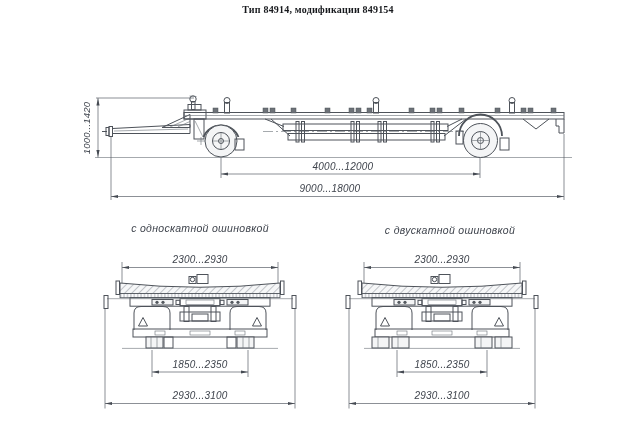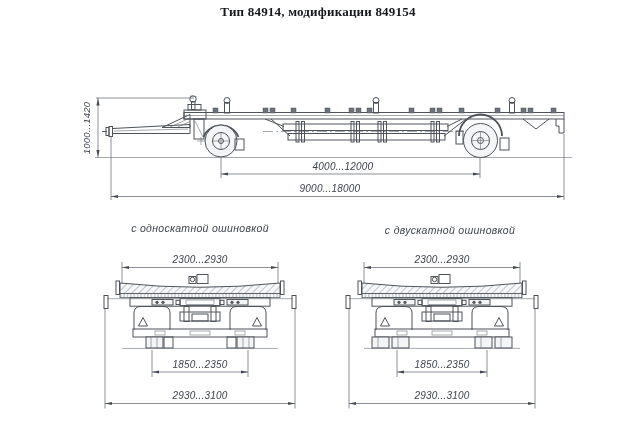--- a/index.html
+++ b/index.html
@@ -7,21 +7,21 @@
     position:relative;
     width:636px;height:428px;
     background:#ffffff;
     font-family:"Liberation Sans",sans-serif;
     overflow:hidden;
   }
   .title{
     position:absolute;top:4px;left:0;width:100%;
     text-align:center;
     font-family:"Liberation Serif",serif;
-    font-weight:bold;font-size:13px;color:#16181c;
+    font-weight:bold;font-size:10px;color:#16181c;
     letter-spacing:.2px;
   }
   svg{position:absolute;top:0;left:0;}
   .ln{stroke:#4e535a;stroke-width:1;fill:none;}
   .ln2{stroke:#4e535a;stroke-width:1.8;fill:none;}
   .thin{stroke:#6a7077;stroke-width:.6;fill:none;}
   .dim{stroke:#5a6068;stroke-width:.7;fill:none;}
   .arrow{fill:#454a52;stroke:none;}
   .darkfill{fill:#6d7278;stroke:#4e535a;stroke-width:.5;}
   .litefill{fill:#f4f5f6;stroke:#4e535a;stroke-width:1;}

